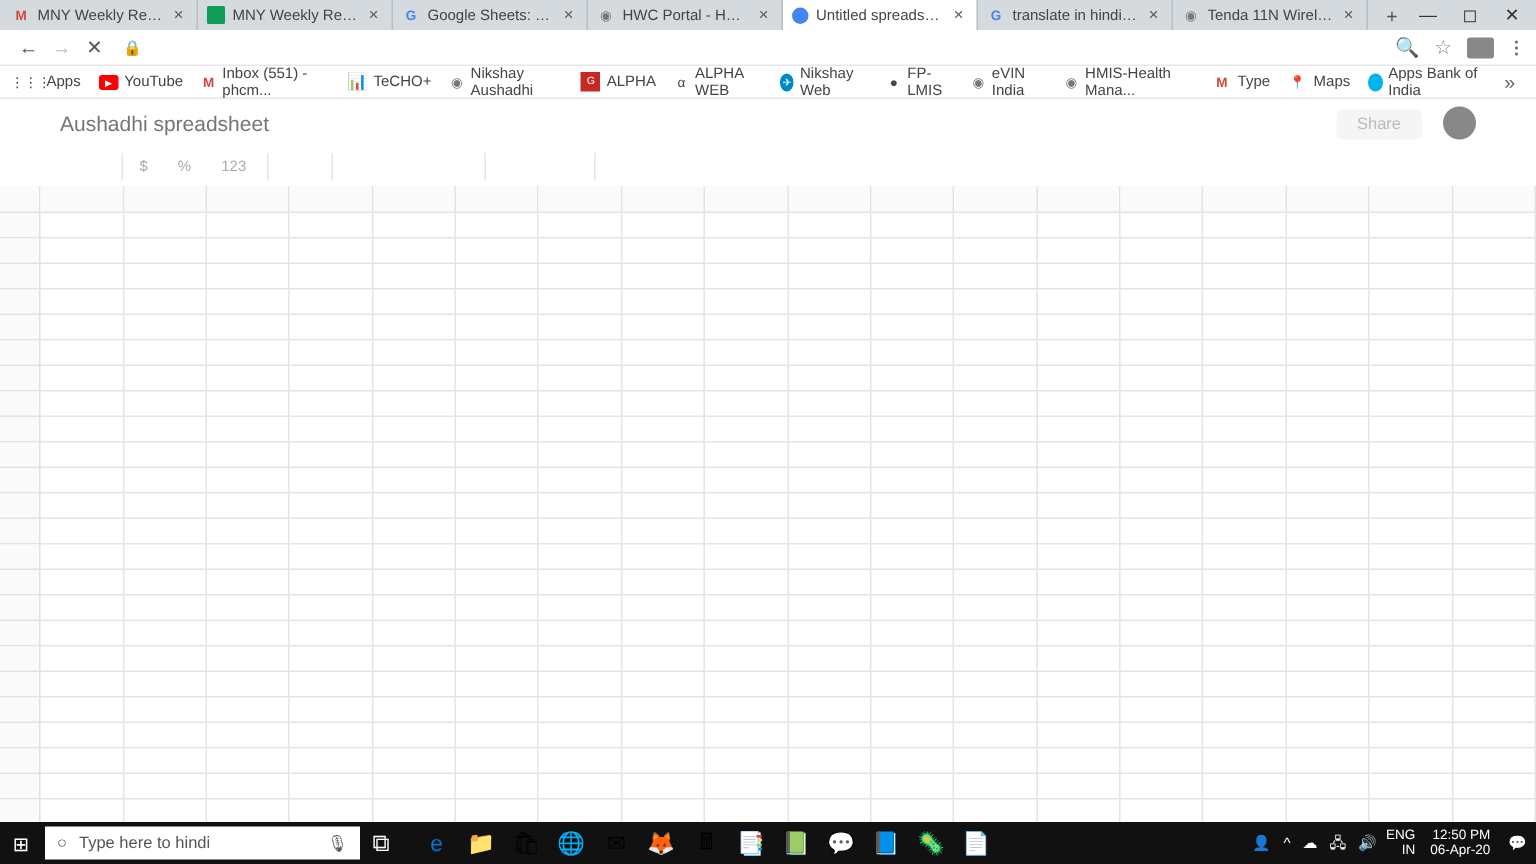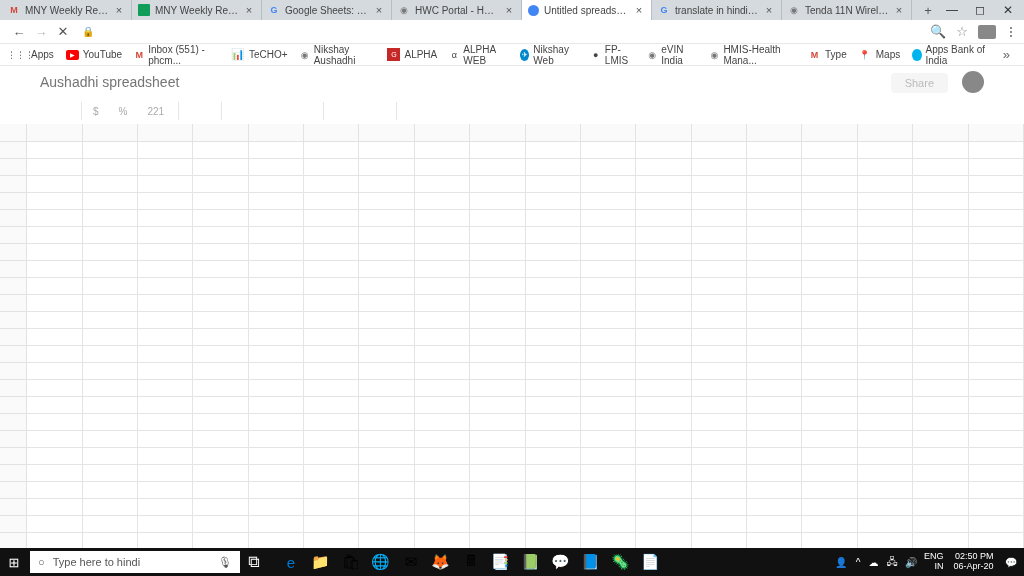--- a/index.html
+++ b/index.html
@@ -221,21 +221,21 @@
     <div class="share-btn">Share</div>
     <div class="avatar"></div>
   </div>
 </div>
 
 <div class="toolbar">
   <div class="tb-item" style="width:40px;"></div>
   <div class="tb-sep"></div>
   <div class="tb-item">$</div>
   <div class="tb-item">%</div>
-  <div class="tb-item" style="width:40px;">221</div>
+  <div class="tb-item" style="width:40px;">123</div>
   <div class="tb-sep"></div>
   <div class="tb-item" style="width:40px;"></div>
   <div class="tb-sep"></div>
   <div class="tb-item" style="width:40px;"></div>
   <div class="tb-arrow"></div>
   <div class="tb-sep" style="margin-left:60px;"></div>
   <div class="tb-item" style="width:70px;"></div>
   <div class="tb-sep"></div>
 </div>
 
@@ -798,18 +798,18 @@
     <span class="tray-icon">👤</span>
     <span class="tray-icon">^</span>
     <span class="tray-icon">☁</span>
     <span class="tray-icon">🖧</span>
     <span class="tray-icon">🔊</span>
     <div style="text-align:right;line-height:1.1;">
       <div>ENG</div>
       <div>IN</div>
     </div>
     <div class="tb-time">
-      <div>02:50 PM</div>
+      <div>12:50 PM</div>
       <div>06-Apr-20</div>
     </div>
     <span class="tray-icon">💬</span>
   </div>
 </div>
 
 </body></html>

